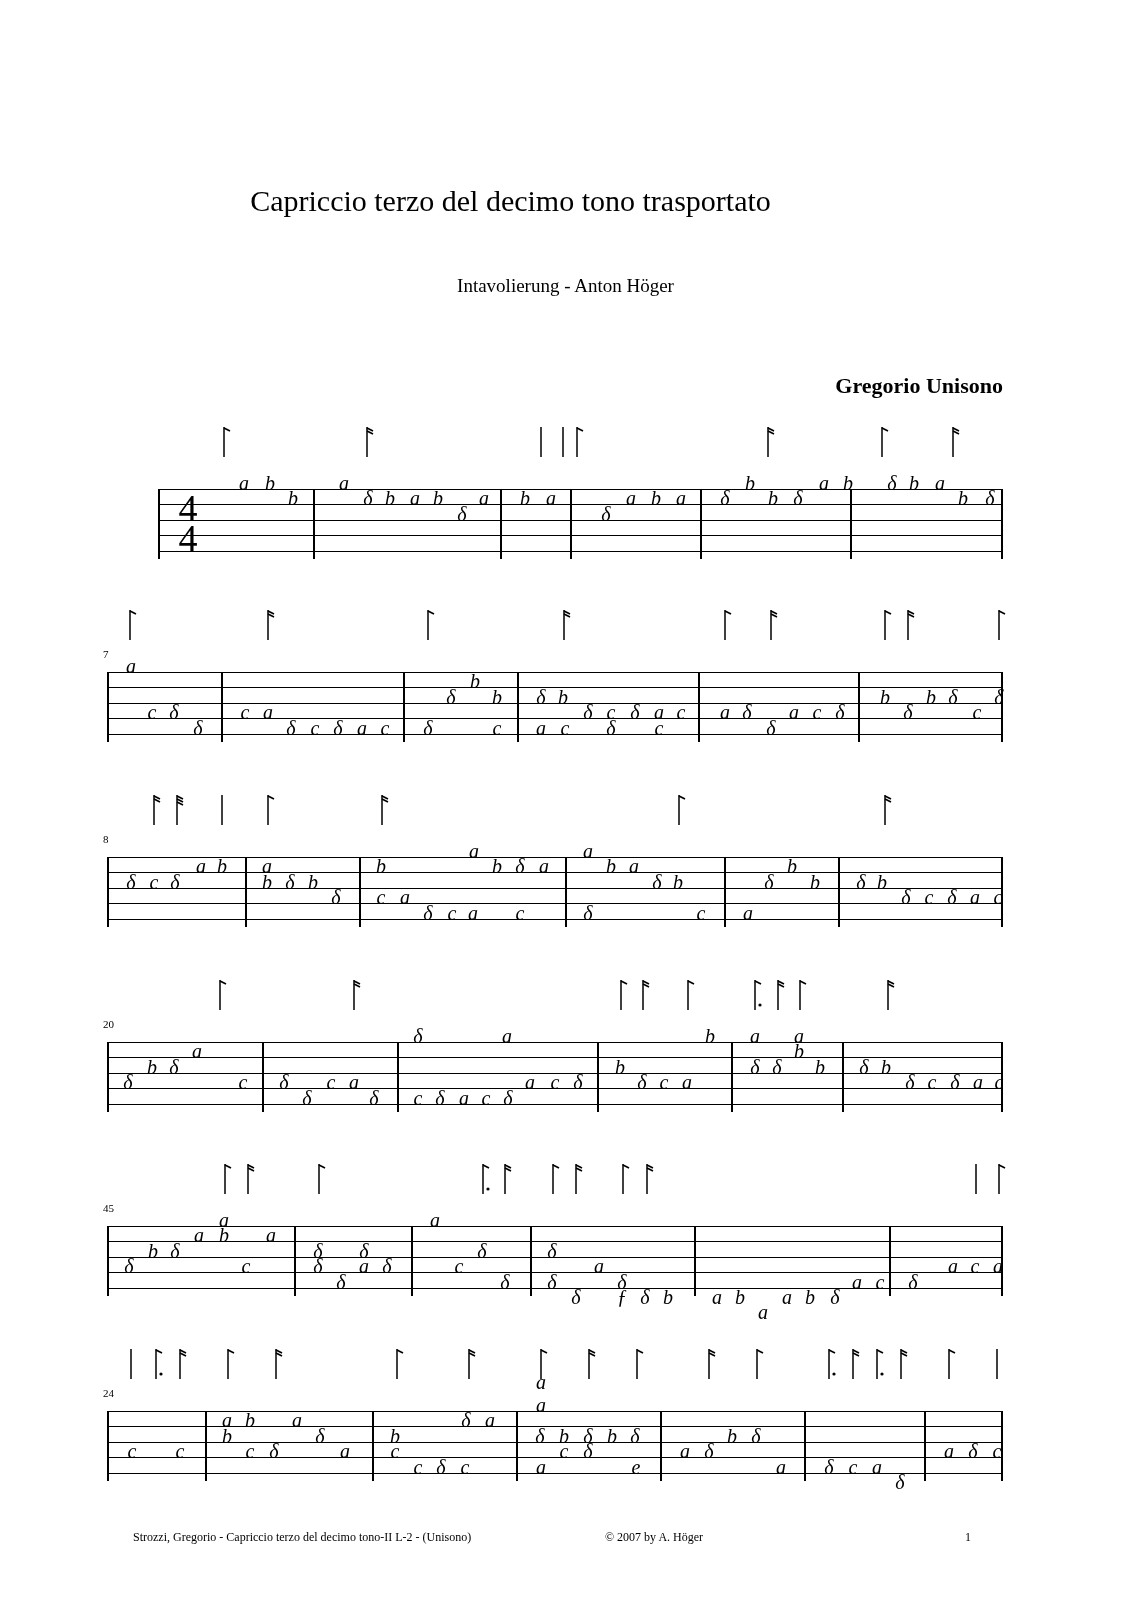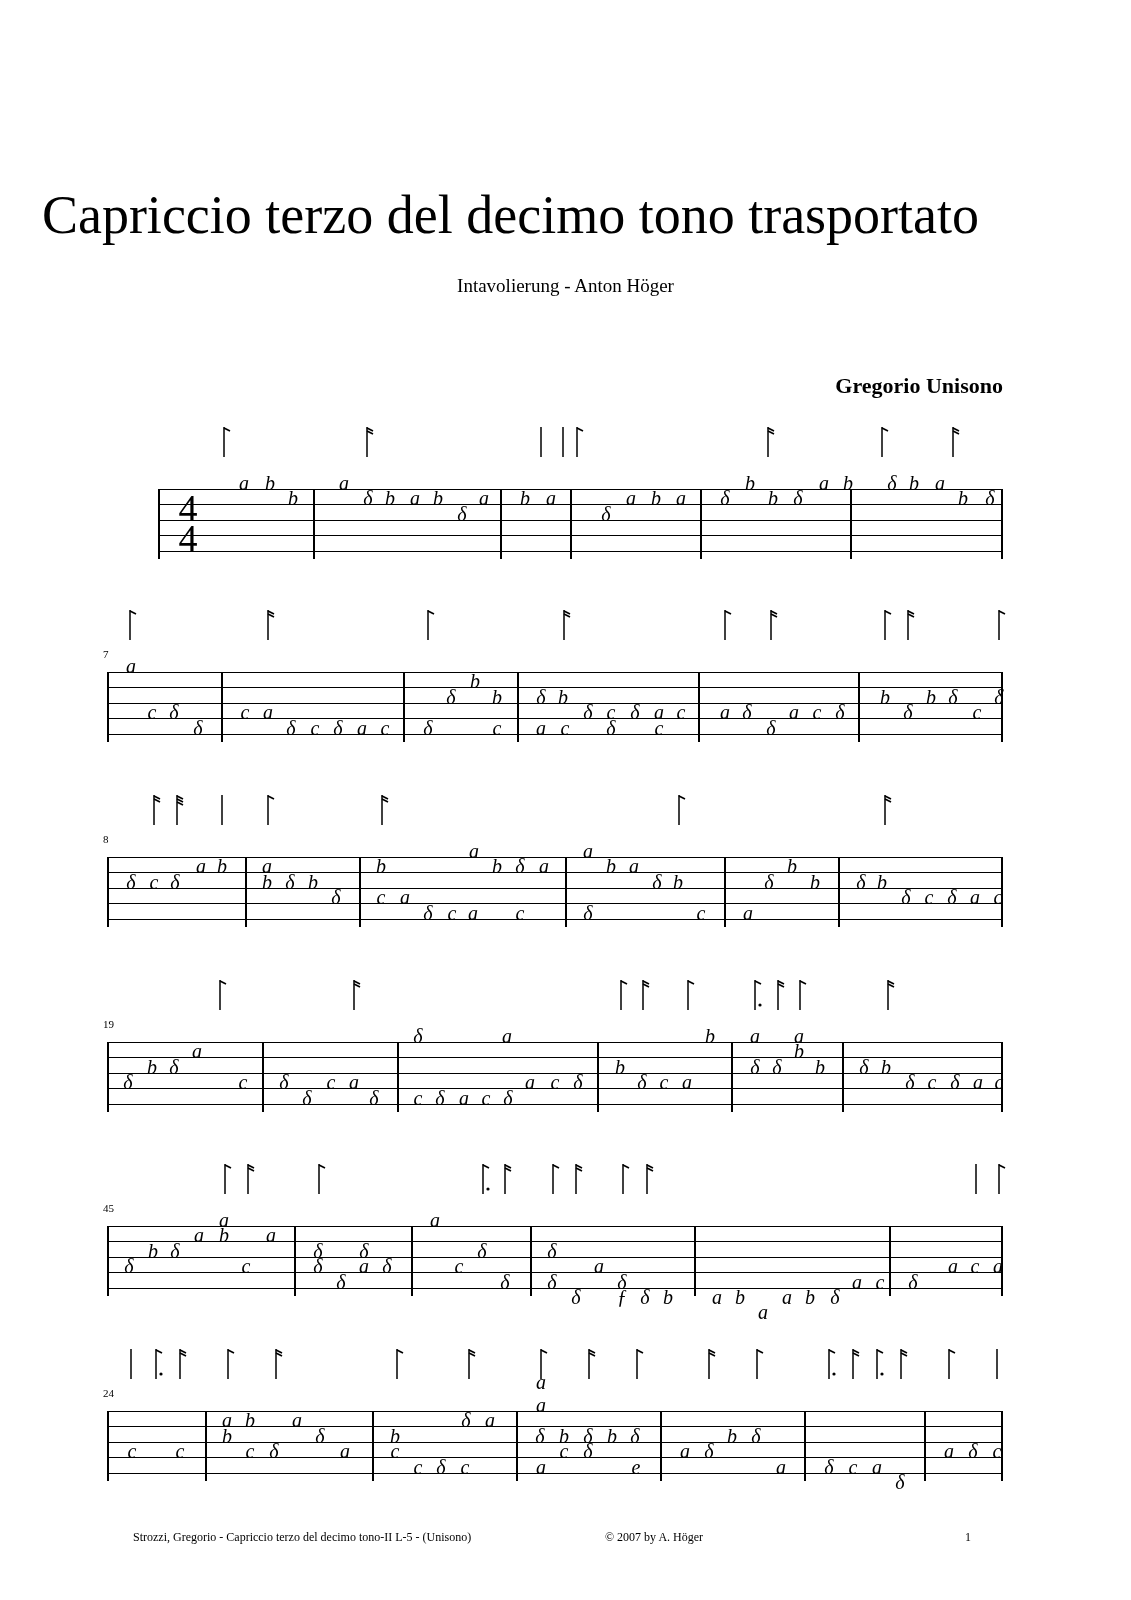--- a/index.html
+++ b/index.html
@@ -1,17 +1,17 @@
 <!DOCTYPE html>
 <html><head>
 <meta charset="utf-8">
 <style>
   html, body { margin: 0; padding: 0; background: #ffffff; }
   body { width: 1131px; height: 1600px; position: relative; overflow: hidden; font-family: "Liberation Serif", serif; color: #000; }
-  .title { position: absolute; left: 0; width: 1021px; top: 184px; text-align: center; font-size: 54px; font-family: "Liberation Serif", serif; }
+  .title { position: absolute; left: 0; width: 1021px; top: 184px; text-align: center; font-size: 30px; font-family: "Liberation Serif", serif; }
   .subtitle { position: absolute; left: 0; width: 1131px; top: 275px; text-align: center; font-size: 19px; font-family: "Liberation Serif", serif; }
   .composer { position: absolute; right: 128px; top: 373px; font-size: 22px; font-weight: bold; font-family: "Liberation Serif", serif; }
   .system { position: absolute; left: 0; width: 1131px; }
   .line { position: absolute; height: 1px; background: #000; }
   .bar { position: absolute; width: 2px; background: #000; }
   .mnum { position: absolute; font-size: 11px; font-family: "Liberation Serif", serif; }
   .tsig { position: absolute; font-size: 38px; font-family: "Liberation Serif", serif; line-height: 30px; text-align: center; width: 30px; }
   .note { position: absolute; font-family: "Liberation Serif", serif; font-style: italic; font-size: 20px; line-height: 20px; transform: translate(-50%, -82%); }
   .flag { position: absolute; width: 12px; height: 28px; }
   .flag svg { display: block; }
@@ -337,21 +337,21 @@
       <div class="line" style="top: 1072.8px; left: 107px; width: 896px;"></div>
       <div class="line" style="top: 1088.2px; left: 107px; width: 896px;"></div>
       <div class="line" style="top: 1103.6px; left: 107px; width: 896px;"></div>
       <div class="bar" style="left: 107px; top: 1042px; height: 69.6px;"></div>
       <div class="bar" style="left: 262px; top: 1042px; height: 69.6px;"></div>
       <div class="bar" style="left: 397px; top: 1042px; height: 69.6px;"></div>
       <div class="bar" style="left: 597px; top: 1042px; height: 69.6px;"></div>
       <div class="bar" style="left: 731px; top: 1042px; height: 69.6px;"></div>
       <div class="bar" style="left: 842px; top: 1042px; height: 69.6px;"></div>
       <div class="bar" style="left: 1001px; top: 1042px; height: 69.6px;"></div>
-      <div class="mnum" style="left: 103px; top: 1018px;">19</div>
+      <div class="mnum" style="left: 103px; top: 1018px;">20</div>
       <div class="flag" style="left: 218px; top: 980px;">
         <svg width="14" height="30" viewBox="0 0 14 30">
           <line x1="2" y1="0" x2="2" y2="30" stroke="#000" stroke-width="1.5"></line>
           <line x1="2" y1="1" x2="8" y2="4" stroke="#000" stroke-width="1.6"></line>
         </svg>
       </div>
       <div class="flag" style="left: 352px; top: 980px;">
         <svg width="14" height="30" viewBox="0 0 14 30">
           <line x1="2" y1="0" x2="2" y2="30" stroke="#000" stroke-width="1.5"></line>
           <line x1="2" y1="1" x2="8" y2="4" stroke="#000" stroke-width="1.6"></line>
@@ -733,15 +733,15 @@
       <div class="note" style="left: 829px; top: 1472.6px;">δ</div>
       <div class="note" style="left: 853px; top: 1472.6px;">c</div>
       <div class="note" style="left: 877px; top: 1472.6px;">a</div>
       <div class="note" style="left: 900px; top: 1488px;">δ</div>
       <div class="note" style="left: 949px; top: 1457.2px;">a</div>
       <div class="note" style="left: 973px; top: 1457.2px;">δ</div>
       <div class="note" style="left: 997px; top: 1457.2px;">c</div>
     </div>
   </div>
 
-<div class="footer" style="left:133px;">Strozzi, Gregorio - Capriccio terzo del decimo tono-II  L-5 - (Unisono)</div>
+<div class="footer" style="left:133px;">Strozzi, Gregorio - Capriccio terzo del decimo tono-II  L-2 - (Unisono)</div>
 <div class="footer" style="left:605px;">© 2007 by A. Höger</div>
 <div class="footer" style="left:965px;">1</div>
 
 </body></html>

